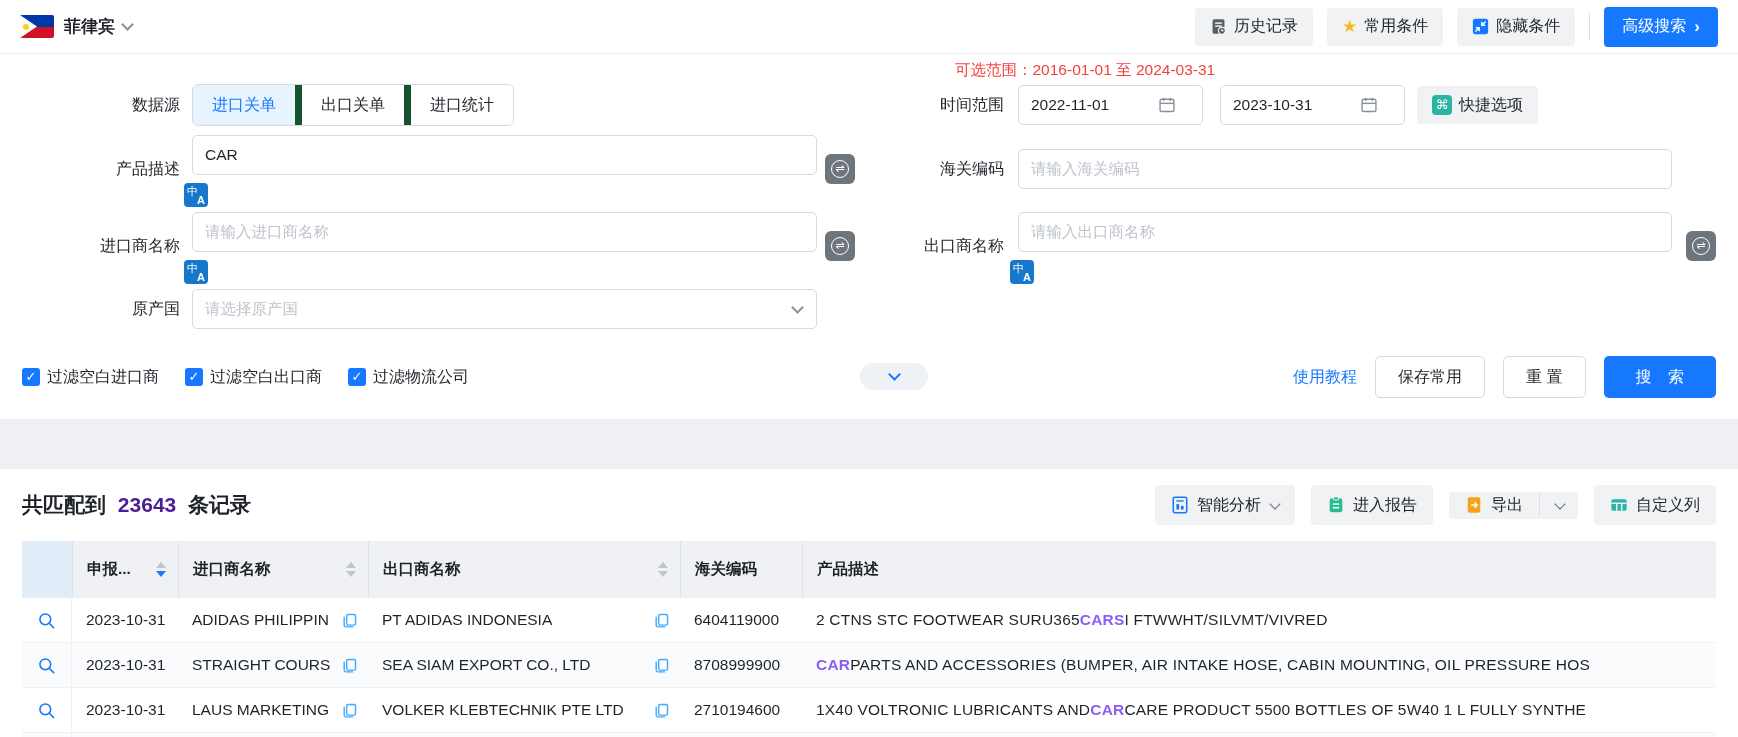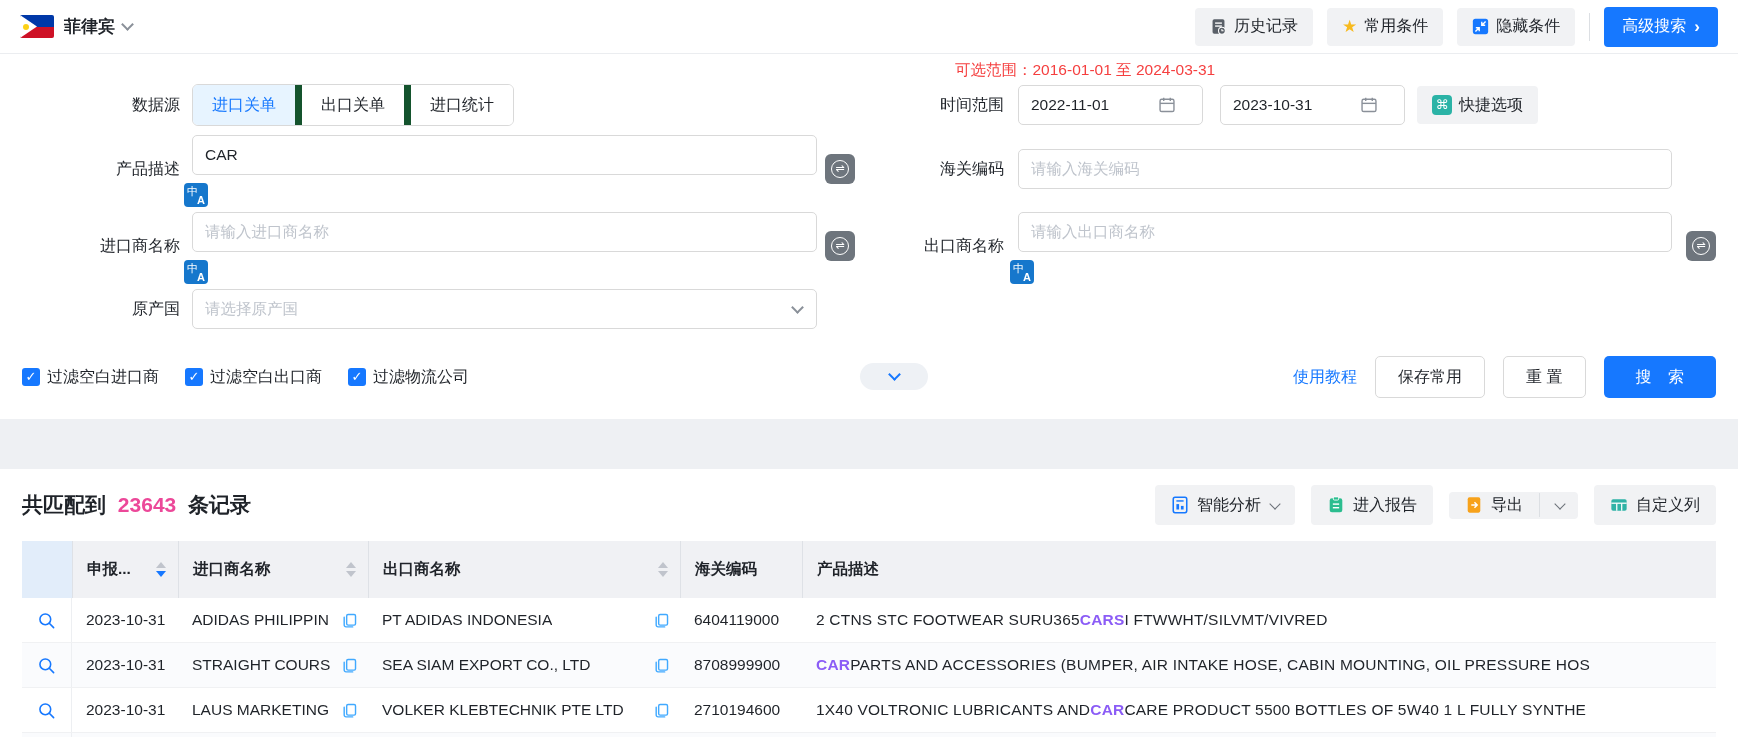--- a/index.html
+++ b/index.html
@@ -93,21 +93,21 @@
     font-size:16px; color:#1f2329; cursor:pointer; font-family:inherit; }
   .searchbtn { background:#1678ff; color:#fff; border:none; border-radius:5px; height:42px; padding:0 26px;
     font-size:16px; letter-spacing:6px; text-indent:6px; cursor:pointer; font-family:inherit; }
 
   .band { height:50px; background:#eef0f3; margin-top:20px; }
 
   
   .results { padding:16px 22px 0 22px; }
   .res-head { display:flex; align-items:center; }
   .res-title { font-size:21px; font-weight:bold; }
-  .res-count { color:#ec4899; padding:0 6px; }
+  .res-count { color:#4c1d95; padding:0 6px; }
   .res-actions { margin-left:auto; display:flex; align-items:center; gap:16px; }
   .rbtn { display:flex; align-items:center; gap:8px; background:#f1f2f4; border:none; border-radius:4px;
     height:40px; padding:0 16px; font-size:16px; color:#1f2329; cursor:pointer; font-family:inherit; }
   .chev-sm { width:8px; height:8px; border-right:1.8px solid #6b7178; border-bottom:1.8px solid #6b7178;
     transform:rotate(45deg); margin-top:-3px; margin-left:2px; }
   .export-group { display:flex; align-items:center; background:#f1f2f4; border-radius:4px; height:27px; }
   .export-main { display:flex; align-items:center; gap:8px; padding:0 16px; font-size:16px; cursor:pointer; height:100%; }
   .export-sep { width:1px; height:24px; background:#dcdfe3; }
   .export-caret { padding:0 14px; cursor:pointer; display:flex; align-items:center; height:100%; }
 

